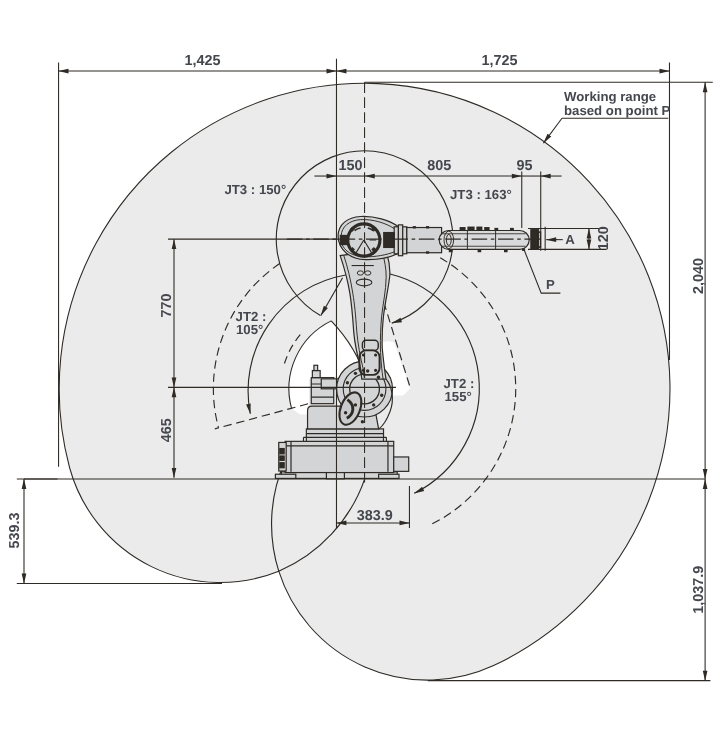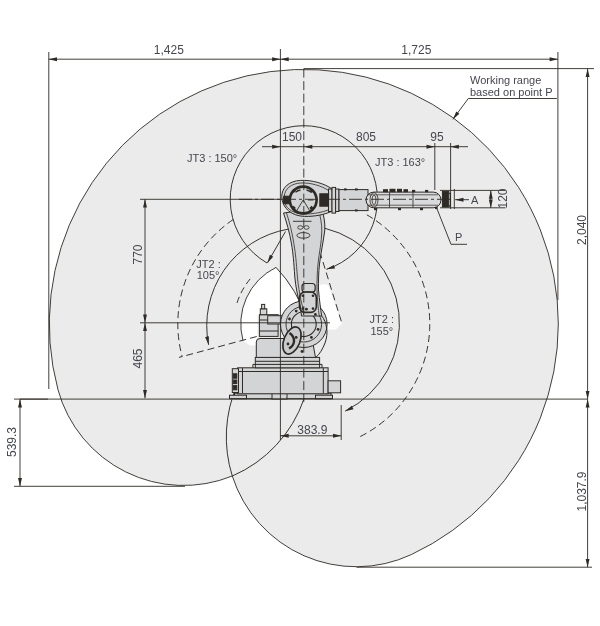--- a/index.html
+++ b/index.html
@@ -1,16 +1,16 @@
 <!DOCTYPE html>
 <html><head>
 <meta charset="utf-8">
 <style>
   html,body{margin:0;padding:0;background:#fff;}
-  #wrap{width:600px;height:626px;position:relative;font-family:"Liberation Sans",sans-serif;}
+  #wrap{width:600px;height:626px;position:relative;font-family:"Liberation Sans",sans-serif;font-weight:bold;}
   svg{display:block;}
   text{font-family:"Liberation Sans",sans-serif;fill:#45474e;}
 </style>
 </head>
 <body>
 <div id="wrap">
 <svg width="600" height="626" viewBox="0 0 600 626">
 <defs>
 <marker id="ar" markerWidth="10" markerHeight="7" refX="8.6" refY="3.5" orient="auto-start-reverse" markerUnits="userSpaceOnUse">
   <path d="M8.8,3.5 L0.3,1.55 L0.3,5.45 Z" fill="#2e2a25"></path>

